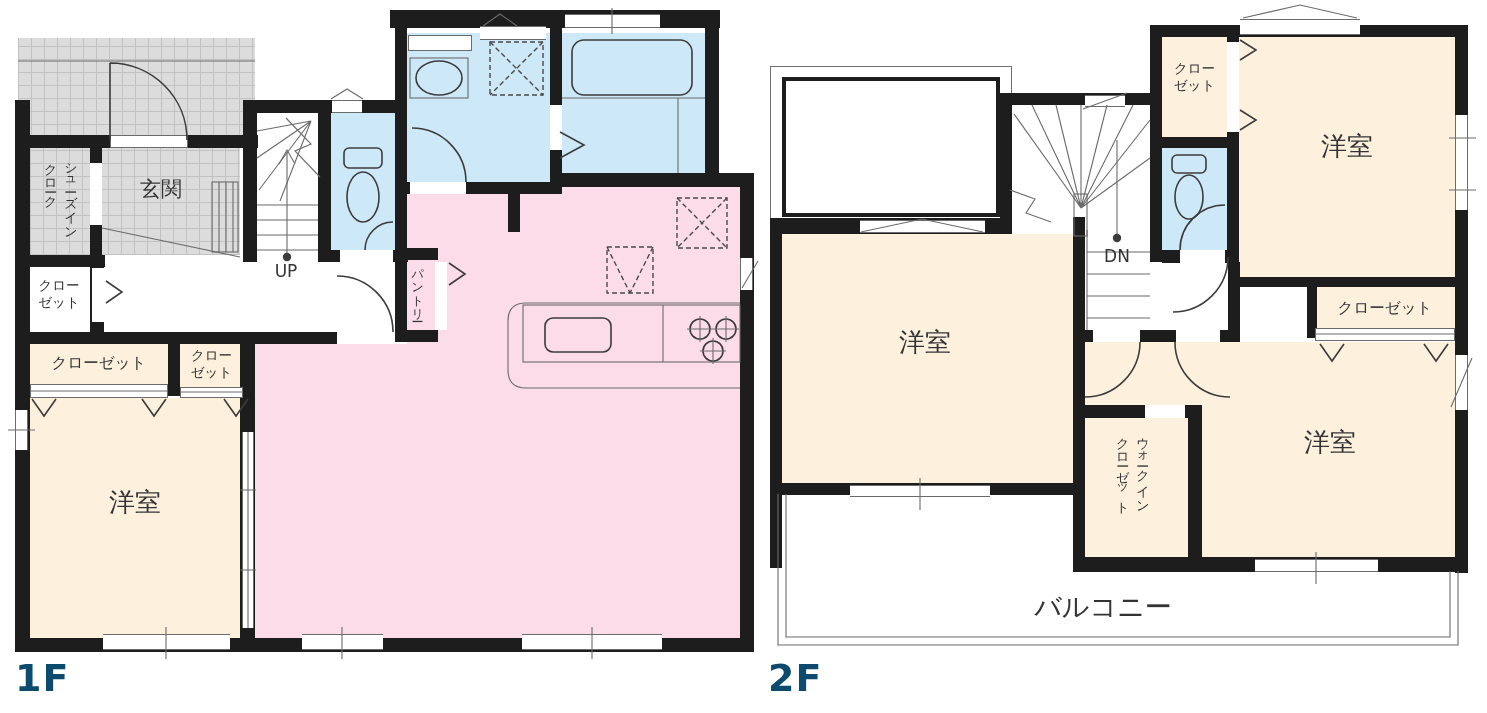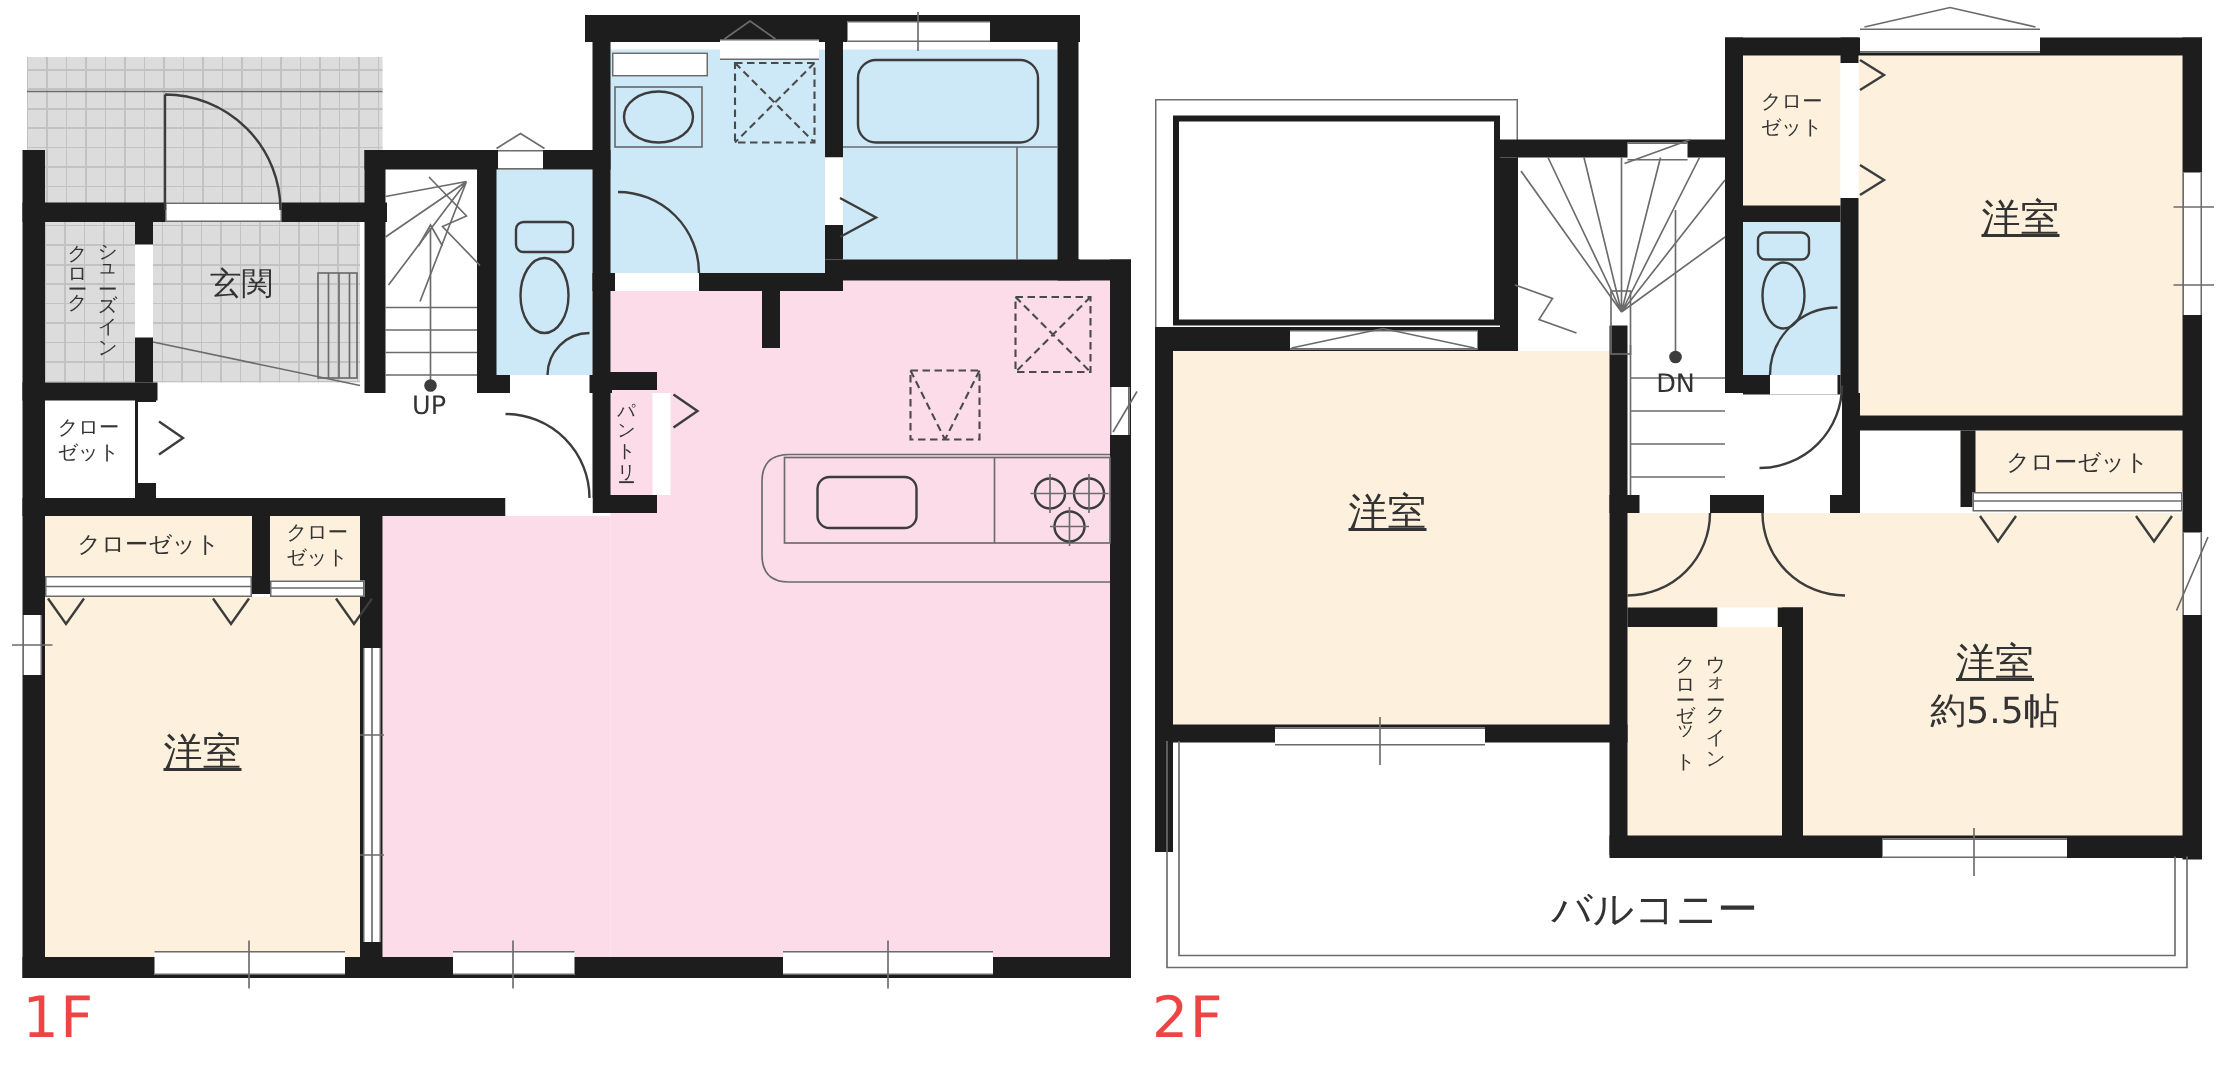--- a/index.html
+++ b/index.html
@@ -15,24 +15,24 @@
   .beige{background:#fdf0dc;}
   .blue{background:#cde8f7;}
   .tile{background-color:#dcdcdc;
         background-image:repeating-linear-gradient(0deg,#c2c2c2 0 1px,transparent 1px 13px),
                          repeating-linear-gradient(90deg,#c2c2c2 0 1px,transparent 1px 13px);}
   .voidouter{background:#fff;border:1px solid #6f6f6f;box-sizing:border-box;}
   .voidinner{background:#fff;border:4px solid #1d1d1d;box-sizing:border-box;}
   .lbl{text-align:center;line-height:1.25;white-space:nowrap;}
   .blk{display:block;}
   .vt{writing-mode:vertical-rl;line-height:1.55;letter-spacing:1px;}
-  .floorlbl{font-weight:normal;font-size:38px;letter-spacing:1px;color:#ef4444;}
+  .floorlbl{font-weight:bold;font-size:38px;letter-spacing:1px;color:#0c4a6e;}
   .ldk1{letter-spacing:5px;font-size:27px;}
   .sz{font-size:24px;}
-  .rm{font-size:26px;text-decoration:underline;}
+  .rm{font-size:26px;}
   svg.overlay{position:absolute;left:0;top:0;pointer-events:none;}
   svg .ln{stroke:#3c3c3c;stroke-width:1.6;fill:none;}
   svg .thin{stroke:#6b6b6b;stroke-width:1.1;fill:none;}
   svg .dash{stroke:#4a4a4a;stroke-width:1.4;fill:none;stroke-dasharray:5 3;}
 </style>
 </head>
 <body>
 
 <div class="stage">
 
@@ -290,20 +290,19 @@
     <span class="blk rm">洋室</span>
   </div>
 
   <div class="abs vt" style="left:1112px;top:428px;height:108px;font-size:13px">
     <span class="blk">ウォークイン</span>
     <span class="blk">クローゼット</span>
   </div>
 
   <div class="abs lbl" style="left:1230px;top:426px;width:200px">
     <span class="blk rm">洋室</span>
-    <span class="blk sz">約5.5帖</span>
   </div>
 
   <div class="abs lbl" style="left:1003px;top:590px;width:200px;font-size:27px">バルコニー</div>
 
   <div class="abs floorlbl" style="left:768px;top:656px">2F</div>
 
 </div>
 
 </body></html>

